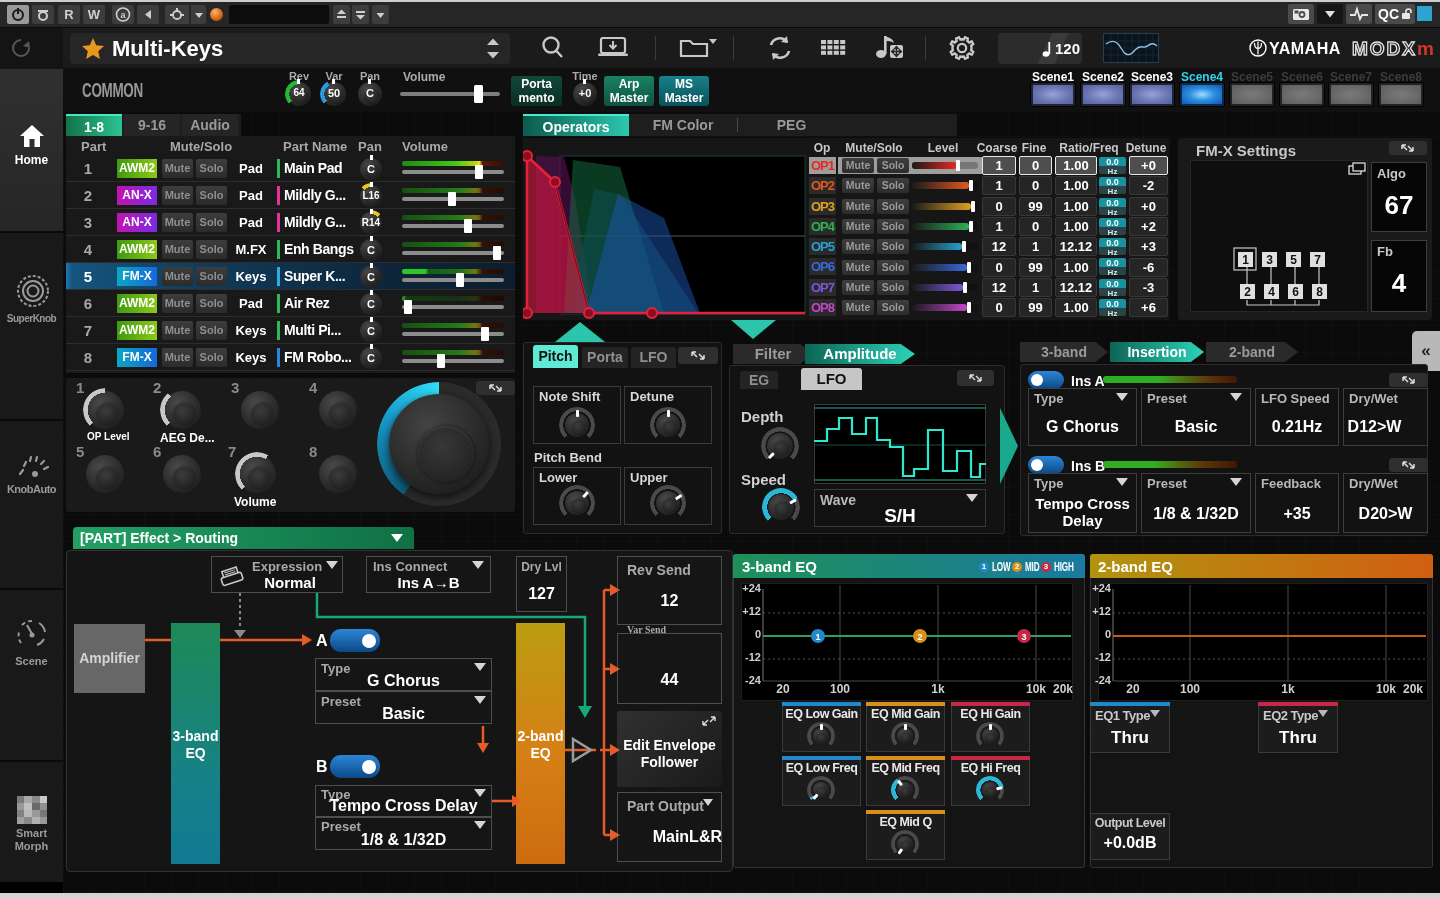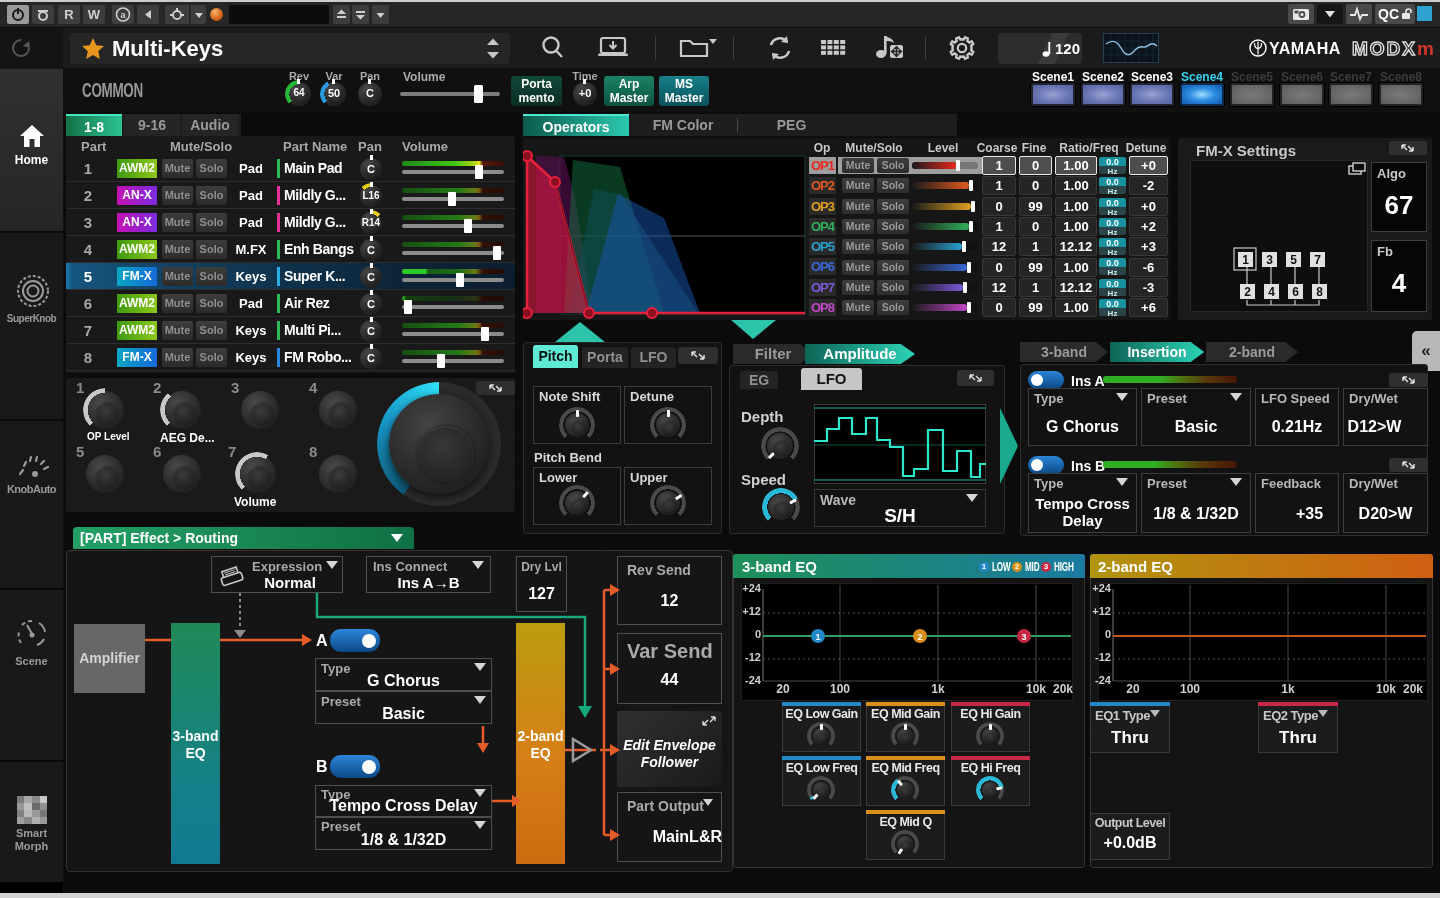--- a/index.html
+++ b/index.html
@@ -513,27 +513,27 @@
 <div class="lbl" style="left:373px;top:559px;font-size:13px;">Ins Connect</div>
 <div class="dd" style="left:472px;top:561px;"></div>
 <div class="val" style="left:366px;top:574px;width:125px;text-align:center;font-size:15px;">Ins A→B</div>
 <div class="bx" style="left:516px;top:556px;width:51px;height:56px;"></div>
 <div class="lbl" style="left:516px;top:560px;width:51px;text-align:center;font-size:12px;">Dry Lvl</div>
 <div class="val" style="left:516px;top:585px;width:51px;text-align:center;font-size:16px;">127</div>
 <div class="bx" style="left:617px;top:556px;width:105px;height:69px;"></div>
 <div class="lbl" style="left:627px;top:562px;font-size:14px;">Rev Send</div>
 <div class="val" style="left:617px;top:592px;width:105px;text-align:center;font-size:16px;">12</div>
 <div class="bx" style="left:617px;top:633px;width:105px;height:71px;"></div>
-<div class="lbl" style="left:627px;top:640px;font-size:20px;">Var Send</div>
+<div class="lbl" style="left:627px;top:624px;font-size:10px;font-family:Liberation Serif, serif;">Var Send</div>
 <div class="val" style="left:617px;top:671px;width:105px;text-align:center;font-size:16px;">44</div>
 <div class="abs" style="left:617px;top:711px;width:105px;height:76px;background:linear-gradient(135deg,#303030,#1a1a1a);border-radius:2px;"></div>
 <svg width="18" height="14" style="position:absolute;left:700px;top:714px;">
     <path d="M3 11 L8 6 M3 11 h4 M3 11 v-4 M15 3 L10 8 M15 3 h-4 M15 3 v4" stroke="#ddd" stroke-width="1.4" fill="none"></path>
   </svg>
-<div class="val" style="left:617px;top:737px;width:105px;text-align:center;font-size:14px;line-height:17px;font-style:italic;">Edit Envelope<br>Follower</div>
+<div class="val" style="left:617px;top:737px;width:105px;text-align:center;font-size:14px;line-height:17px;">Edit Envelope<br>Follower</div>
 <div class="bx" style="left:617px;top:792px;width:105px;height:70px;"></div>
 <div class="lbl" style="left:627px;top:798px;font-size:14px;">Part Output</div>
 <div class="dd" style="left:703px;top:799px;border-left-width:5px;border-right-width:5px;border-top-width:7px;"></div>
 <div class="val" style="left:617px;top:828px;width:105px;text-align:right;font-size:16px;">MainL&amp;R</div>
 <div class="abs" style="left:74px;top:624px;width:71px;height:69px;background:#676767;color:#d4d4d4;font-weight:bold;font-size:14px;text-align:center;line-height:69px;">Amplifier</div>
 <div class="abs" style="left:171px;top:623px;width:49px;height:241px;background:linear-gradient(180deg,#1f8a56,#15808a 70%,#117a92);color:#fff;font-weight:bold;font-size:14px;text-align:center;">
     <div style="margin-top:105px;line-height:17px;">3-band<br>EQ</div>
   </div>
 <div class="abs" style="left:516px;top:623px;width:49px;height:241px;background:linear-gradient(180deg,#bb9d10,#d67f16 55%,#cc6c10);color:#fff;font-weight:bold;font-size:14px;text-align:center;">
     <div style="margin-top:105px;line-height:17px;">2-band<br>EQ</div>
@@ -879,21 +879,21 @@
 <div class="bx" style="left:1028px;top:473px;width:109px;height:60px;border-color:#3e3e3e;"></div>
 <div class="abs" style="left:1034px;top:476px;color:#b8b8b8;font-weight:bold;font-size:13px;">Type</div>
 <div class="dd" style="left:1116px;top:478px;"></div>
 <div class="val" style="left:1028px;top:495px;width:109px;text-align:center;font-size:15px;line-height:17px;">Tempo Cross<br>Delay</div>
 <div class="bx" style="left:1141px;top:473px;width:110px;height:60px;border-color:#3e3e3e;"></div>
 <div class="abs" style="left:1147px;top:476px;color:#b8b8b8;font-weight:bold;font-size:13px;">Preset</div>
 <div class="dd" style="left:1230px;top:478px;"></div>
 <div class="val" style="left:1141px;top:505px;width:110px;text-align:center;font-size:16px;">1/8 &amp; 1/32D</div>
 <div class="bx" style="left:1255px;top:473px;width:84px;height:60px;border-color:#3e3e3e;"></div>
 <div class="abs" style="left:1261px;top:476px;color:#b8b8b8;font-weight:bold;font-size:13px;">Feedback</div>
-<div class="val" style="left:1255px;top:505px;width:84px;font-size:16px;padding-left:41px;">+35</div>
+<div class="val" style="left:1255px;top:505px;width:84px;text-align:center;font-size:16px;">+35</div>
 <div class="bx" style="left:1343px;top:473px;width:85px;height:60px;border-color:#3e3e3e;"></div>
 <div class="abs" style="left:1349px;top:476px;color:#b8b8b8;font-weight:bold;font-size:13px;">Dry/Wet</div>
 <div class="val" style="left:1343px;top:505px;width:85px;text-align:center;font-size:16px;">D20&gt;W</div>
 
 <div class="abs" style="left:733px;top:554px;width:352px;height:314px;background:#141414;border:1px solid #333;border-radius:3px;"></div>
 <div class="abs" style="left:733px;top:554px;width:352px;height:24px;background:linear-gradient(90deg,#1e9058,#1b7aa0);border-radius:3px 3px 0 0;"></div>
 <div class="abs" style="left:742px;top:558px;color:#fff;font-weight:bold;font-size:15px;">3-band EQ</div>
 <div class="abs" style="left:979px;top:562px;width:10px;height:10px;border-radius:50%;background:#2288c8;color:#fff;font-weight:bold;font-size:8px;text-align:center;line-height:10px;">1</div>
 <div class="abs" style="left:992px;top:560px;color:#fff;font-weight:bold;font-size:12px;transform:scaleX(.68);transform-origin:0 0;letter-spacing:-.3px;">LOW</div>
 <div class="abs" style="left:1012px;top:562px;width:10px;height:10px;border-radius:50%;background:#d89018;color:#fff;font-weight:bold;font-size:8px;text-align:center;line-height:10px;">2</div>

